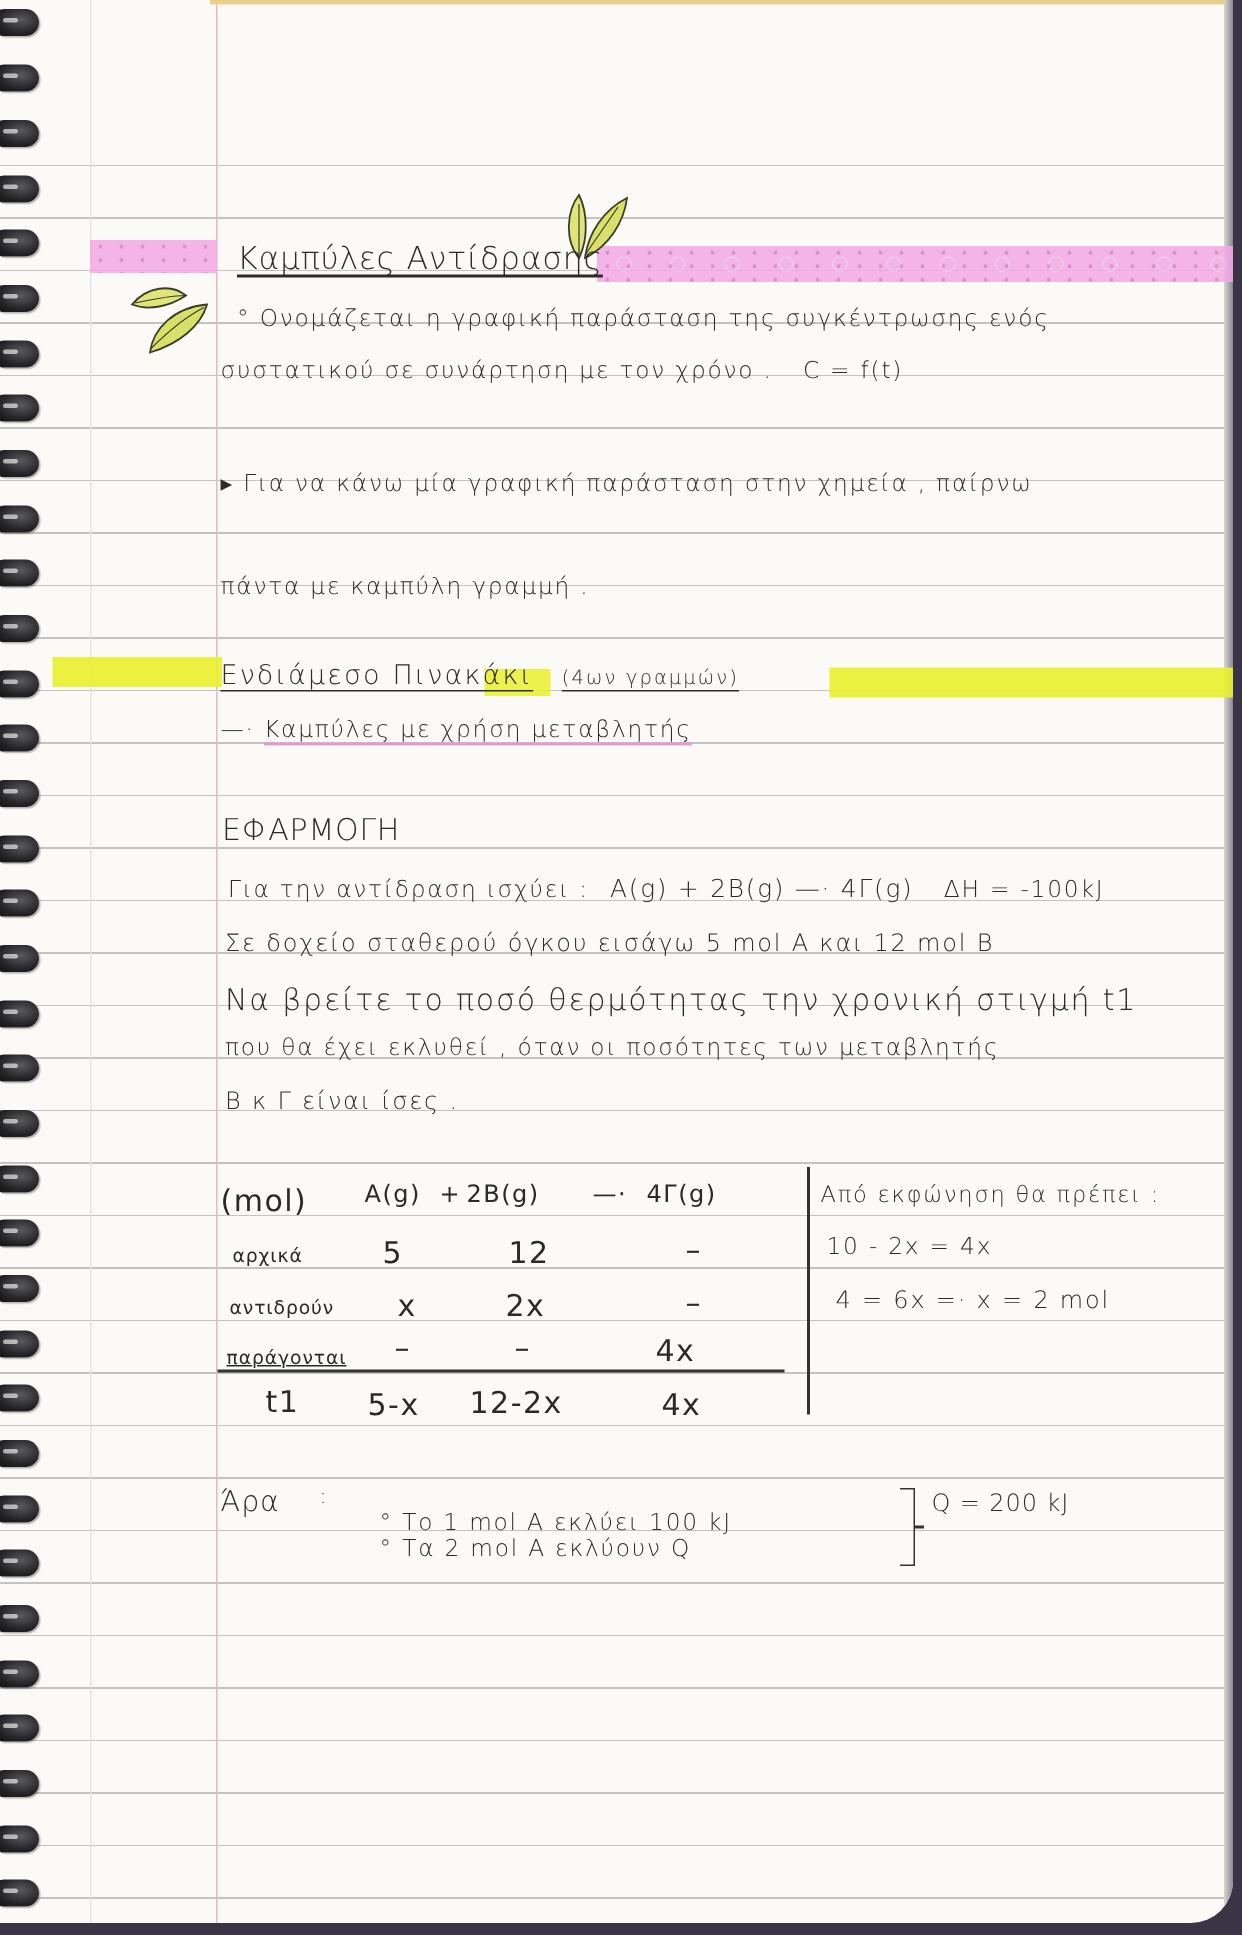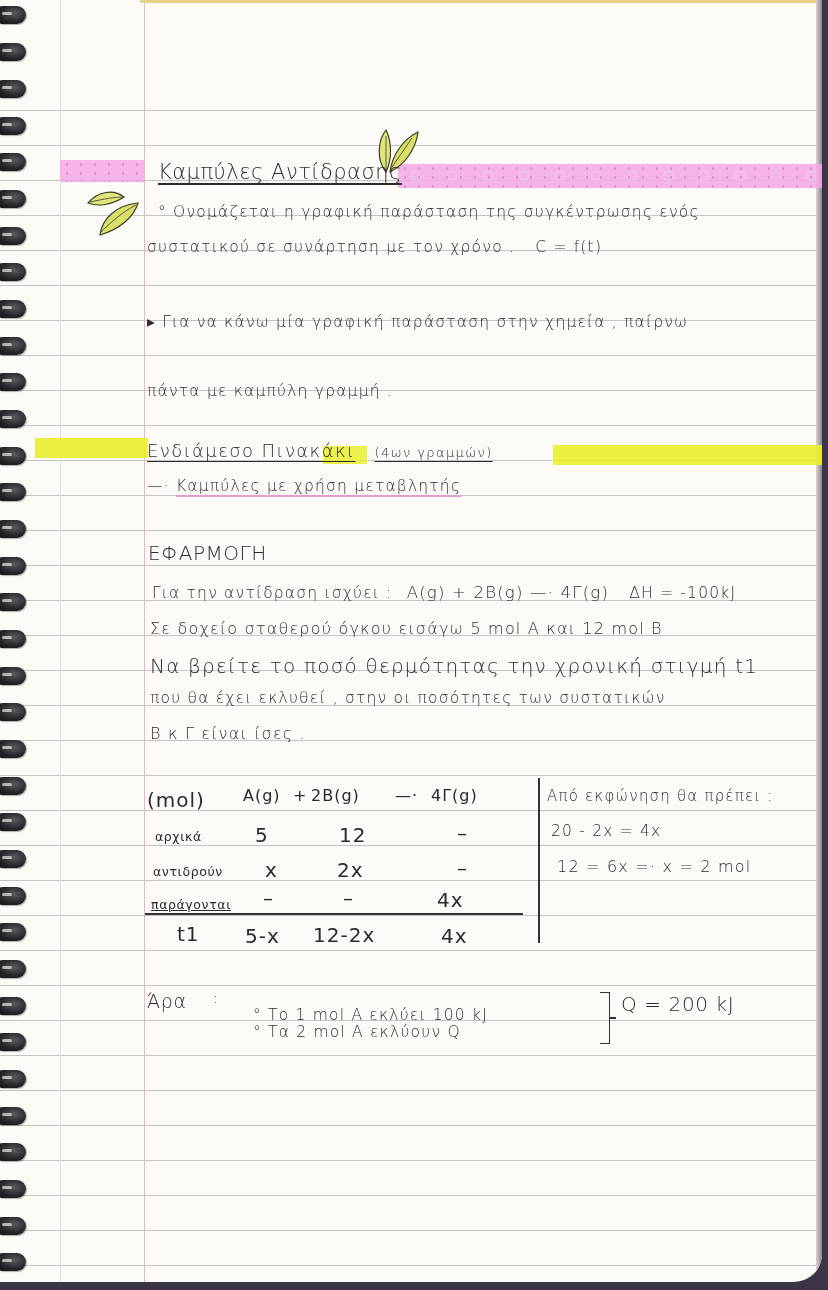--- a/index.html
+++ b/index.html
@@ -249,21 +249,21 @@
   </div>
 
   <div class="hw caps-heading">ΕΦΑΡΜΟΓΗ</div>
   <div class="hw body-line" style="left:152px; top:583px;">
     <span>Για την αντίδραση ισχύει :</span>
     <span style="margin-left:8px; font-size:16.5px">A(g) + 2B(g) —· 4Γ(g)</span>
     <span style="margin-left:14px">ΔH = -100kJ</span>
   </div>
   <div class="hw body-line" style="left:150px; top:619px; font-size:16px;">Σε δοχείο σταθερού όγκου εισάγω 5 mol A και 12 mol B</div>
   <div class="hw body-line" style="left:150px; top:654px; font-size:20px;">Να βρείτε το ποσό θερμότητας την χρονική στιγμή t1</div>
-  <div class="hw body-line" style="left:150px; top:689px;">που θα έχει εκλυθεί , στην οι ποσότητες των συστατικών</div>
+  <div class="hw body-line" style="left:150px; top:689px;">που θα έχει εκλυθεί , όταν οι ποσότητες των μεταβλητής</div>
   <div class="hw body-line" style="left:150px; top:724px; font-size:16px;">B κ Γ είναι ίσες .</div>
 
   <div class="table-area">
     <div class="t-cell" style="left:2px; top:10px;">(mol)</div>
     <div class="t-cell" style="left:98px; top:8px; font-size:16px;">A(g)</div>
     <div class="t-cell" style="left:148px; top:8px; font-size:16px;">+</div>
     <div class="t-cell" style="left:166px; top:8px; font-size:16px;">2B(g)</div>
     <div class="t-cell" style="left:250px; top:8px; font-size:16px;">—·</div>
     <div class="t-cell" style="left:286px; top:8px; font-size:16px;">4Γ(g)</div>
 
@@ -287,31 +287,31 @@
     <div class="t-cell" style="left:32px; top:144px;">t1</div>
     <div class="t-cell" style="left:100px; top:146px;">5-x</div>
     <div class="t-cell" style="left:168px; top:145px;">12-2x</div>
     <div class="t-cell" style="left:296px; top:146px;">4x</div>
 
     <div class="t-vline"></div>
   </div>
 
   <div class="calc-area">
     <div class="hw body-line" style="left:2px; top:2px; font-size:15px;">Από εκφώνηση θα πρέπει :</div>
-    <div class="hw body-line" style="left:6px; top:37px;">20 - 2x = 4x</div>
-    <div class="hw body-line" style="left:12px; top:72px; font-size:16px;">12 = 6x =· x = 2 mol</div>
+    <div class="hw body-line" style="left:6px; top:37px;">10 - 2x = 4x</div>
+    <div class="hw body-line" style="left:12px; top:72px; font-size:16px;">4 = 6x =· x = 2 mol</div>
   </div>
 
   <div class="result-area">
     <div class="hw" style="left:2px; top:0px; font-size:19px;">Άρα</div>
     <div class="hw" style="left:68px; top:0px; font-size:14px;">:</div>
     <div class="hw body-line" style="left:108px; top:3px;margin-top:13px;">
       <span>°</span>
       <span>Το 1 mol A εκλύει 100 kJ</span>
     </div>
     <div class="hw body-line" style="left:108px; top:33px;">
       <span>°</span>
       <span>Τα 2 mol A εκλύουν Q</span>
     </div>
     <div class="bracket"></div>
-    <div class="hw" style="left:476px; top:2px; font-size:20px;">Q = 200 kJ</div>
+    <div class="hw" style="left:476px; top:2px; font-size:16px;">Q = 200 kJ</div>
   </div>
 </div>
 
 </body></html>

